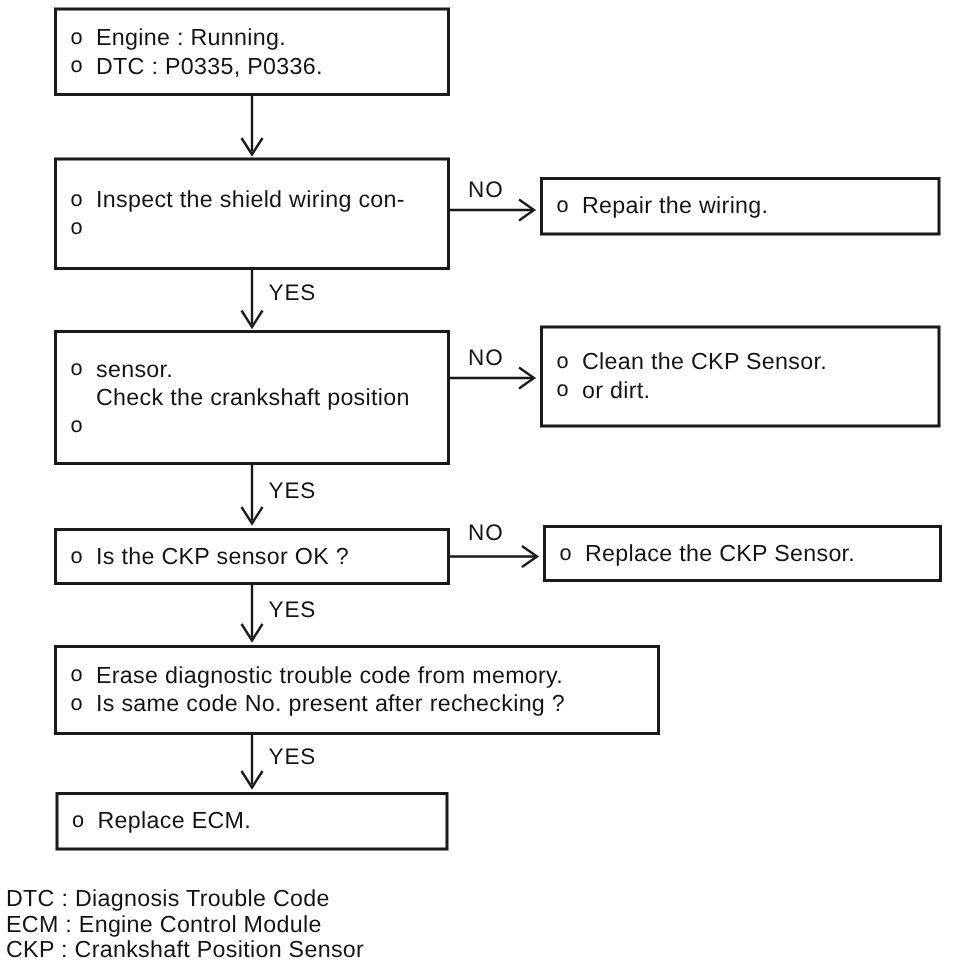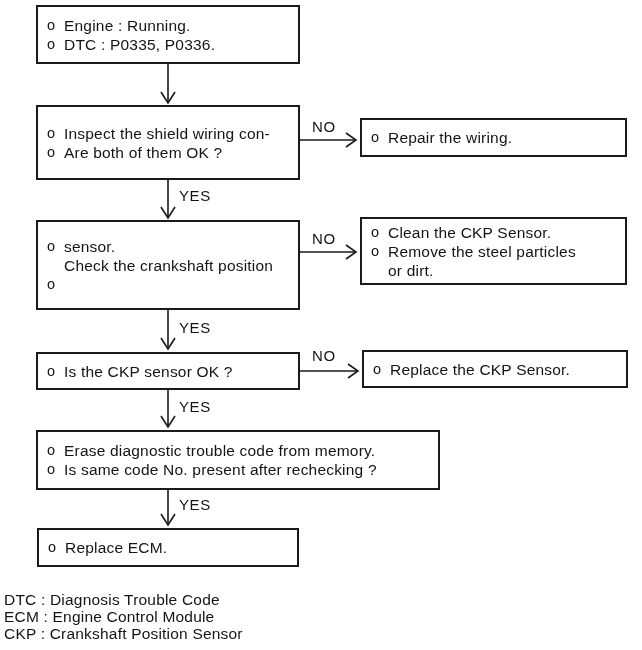--- a/index.html
+++ b/index.html
@@ -134,23 +134,20 @@
 
   <div class="box" style="left:36px;top:105px;width:264px;height:75px;">
     <div class="item">
       <span class="bullet">o</span>
       <span class="lines">
         <span class="ln">Inspect the shield wiring con-</span>
       </span>
     </div>
     <div class="item">
       <span class="bullet">o</span>
-      <span class="lines">
-          <span class="ln">Are both of them OK ?</span>
-        </span>
     </div>
   </div>
 
   <div class="box" style="left:360px;top:118px;width:267px;height:39px;">
     <div class="item">
       <span class="bullet">o</span>
       <span class="lines">
           <span class="ln">Repair the wiring.</span>
         </span>
     </div>
@@ -172,21 +169,20 @@
   <div class="box" style="left:360px;top:217px;width:267px;height:68px;">
     <div class="item">
       <span class="bullet">o</span>
       <span class="lines">
           <span class="ln">Clean the CKP Sensor.</span>
         </span>
     </div>
     <div class="item">
       <span class="bullet">o</span>
       <span class="lines">
-        <span class="ln">Remove the steel particles</span>
         <span class="ln">or dirt.</span>
       </span>
     </div>
   </div>
 
   <div class="box" style="left:36px;top:352px;width:264px;height:38px;">
     <div class="item">
       <span class="bullet">o</span>
       <span class="lines">
           <span class="ln">Is the CKP sensor OK ?</span>

